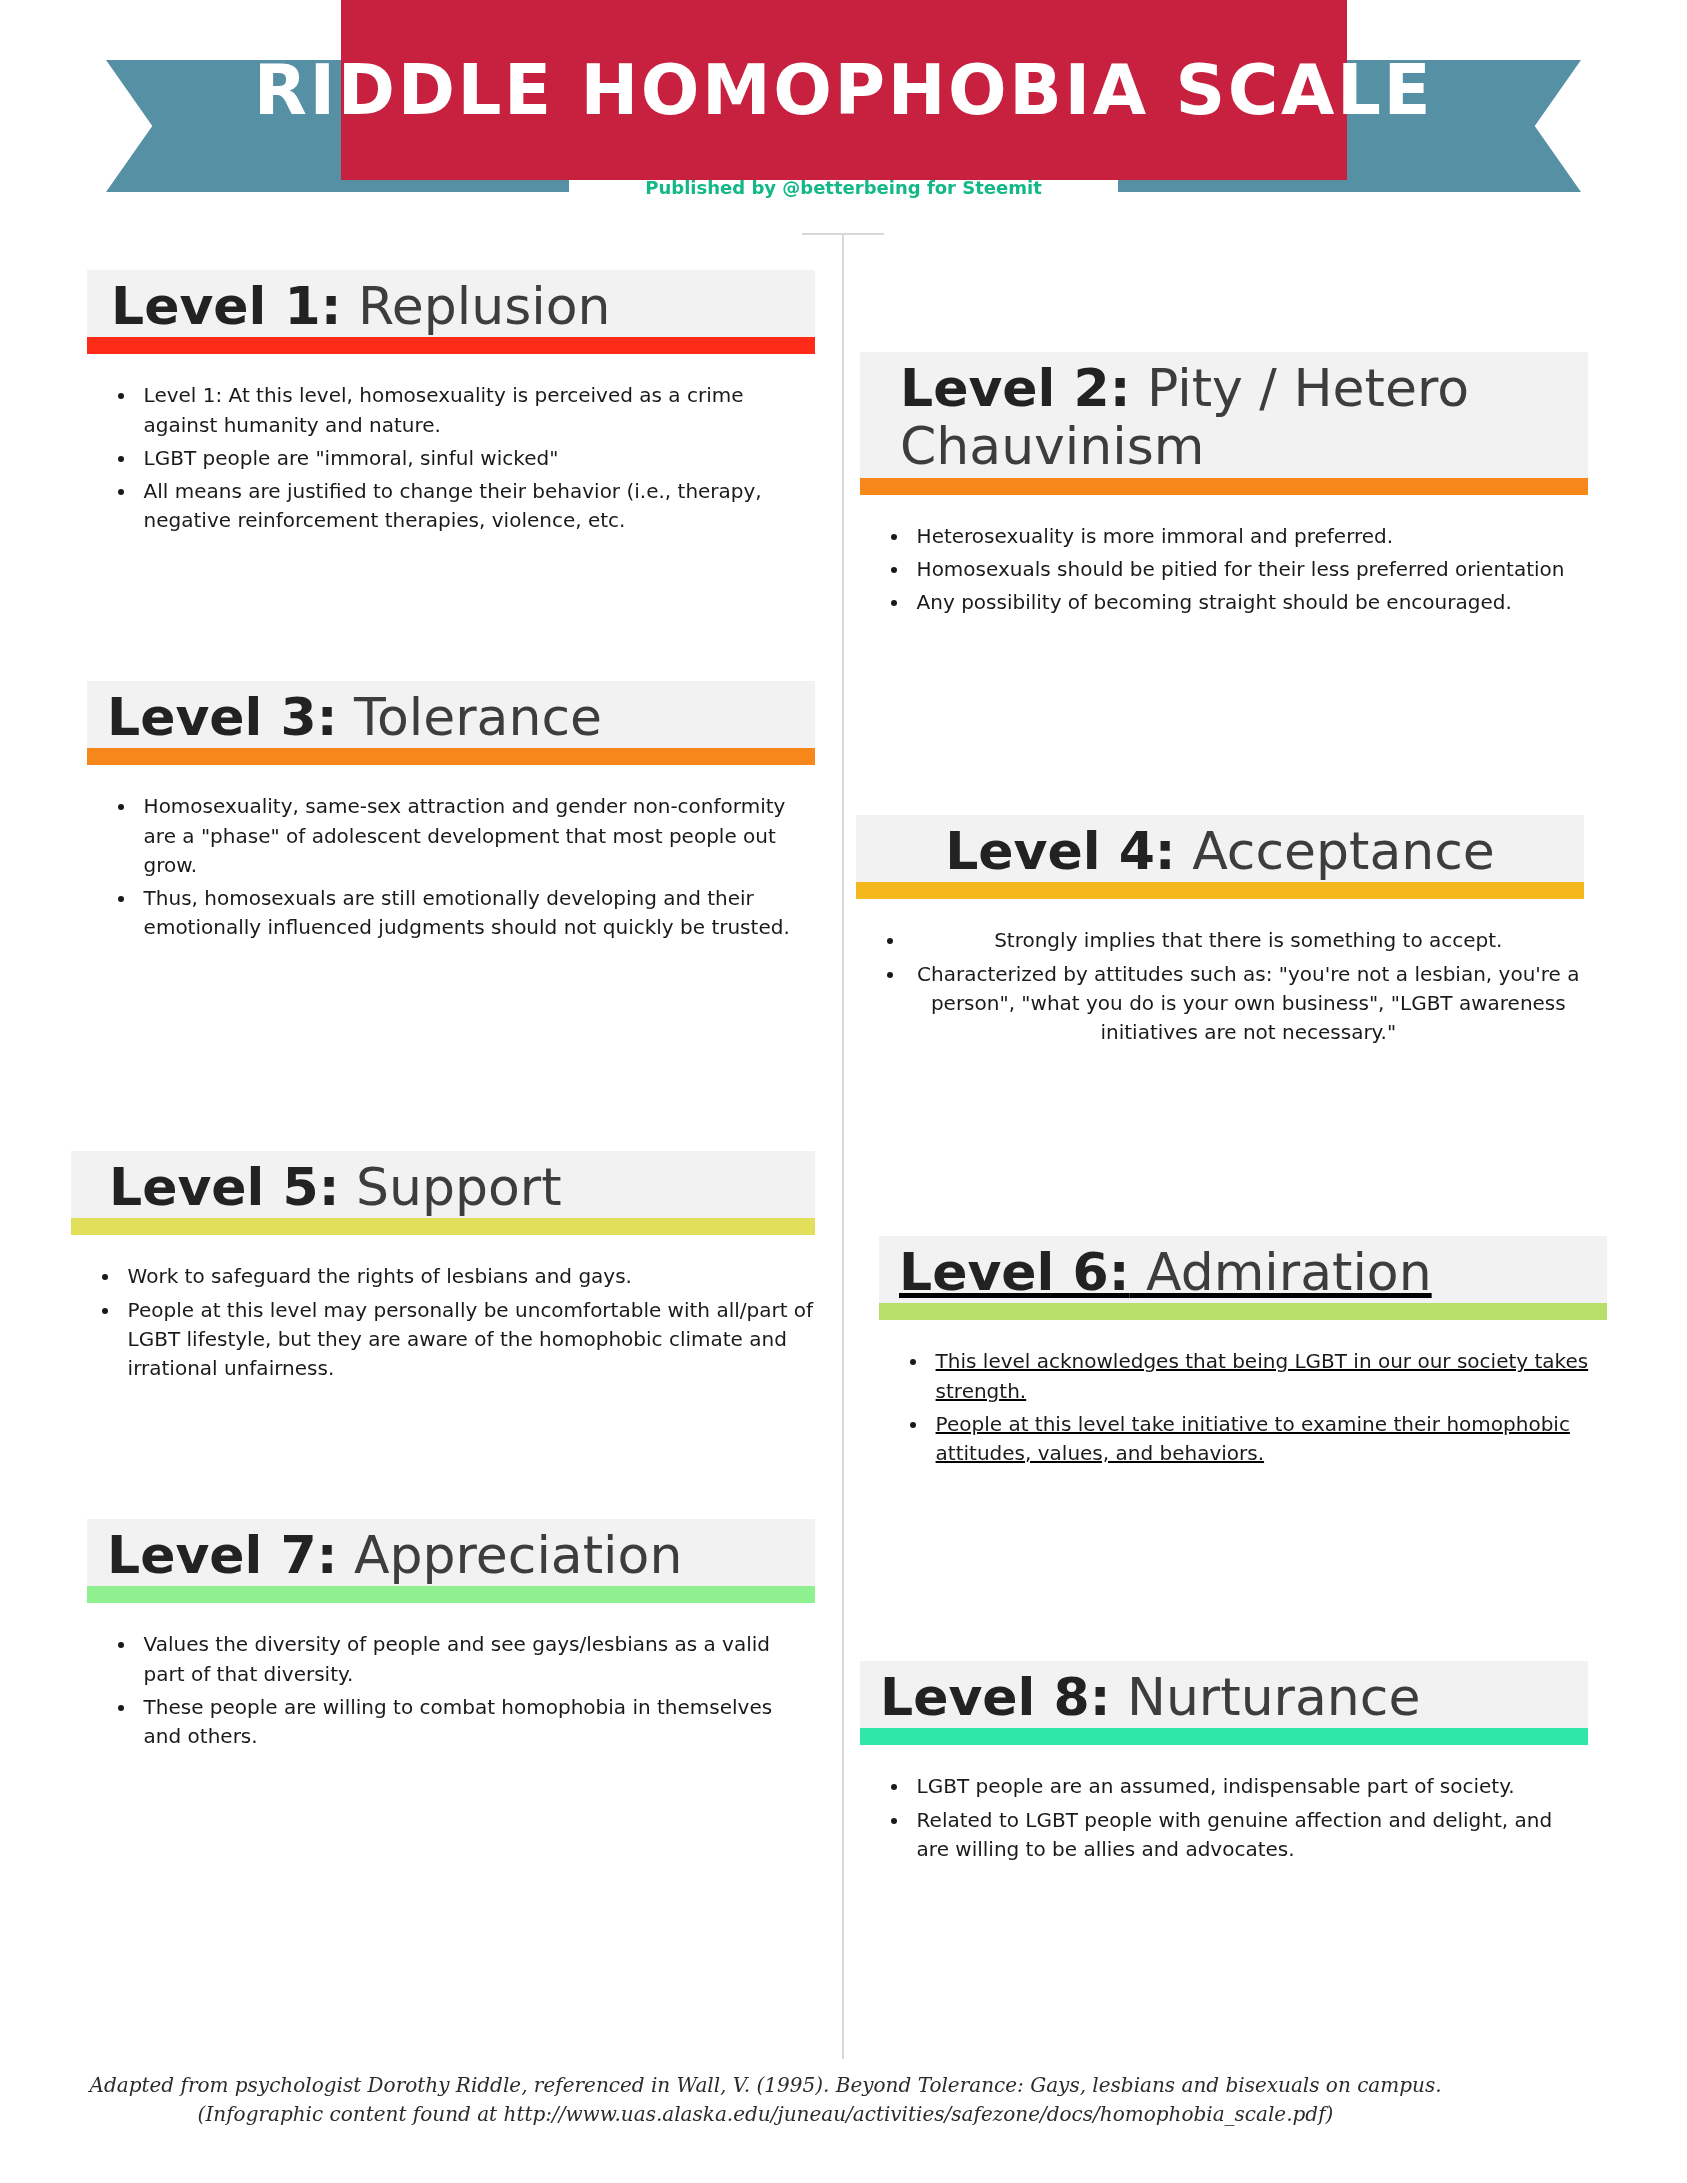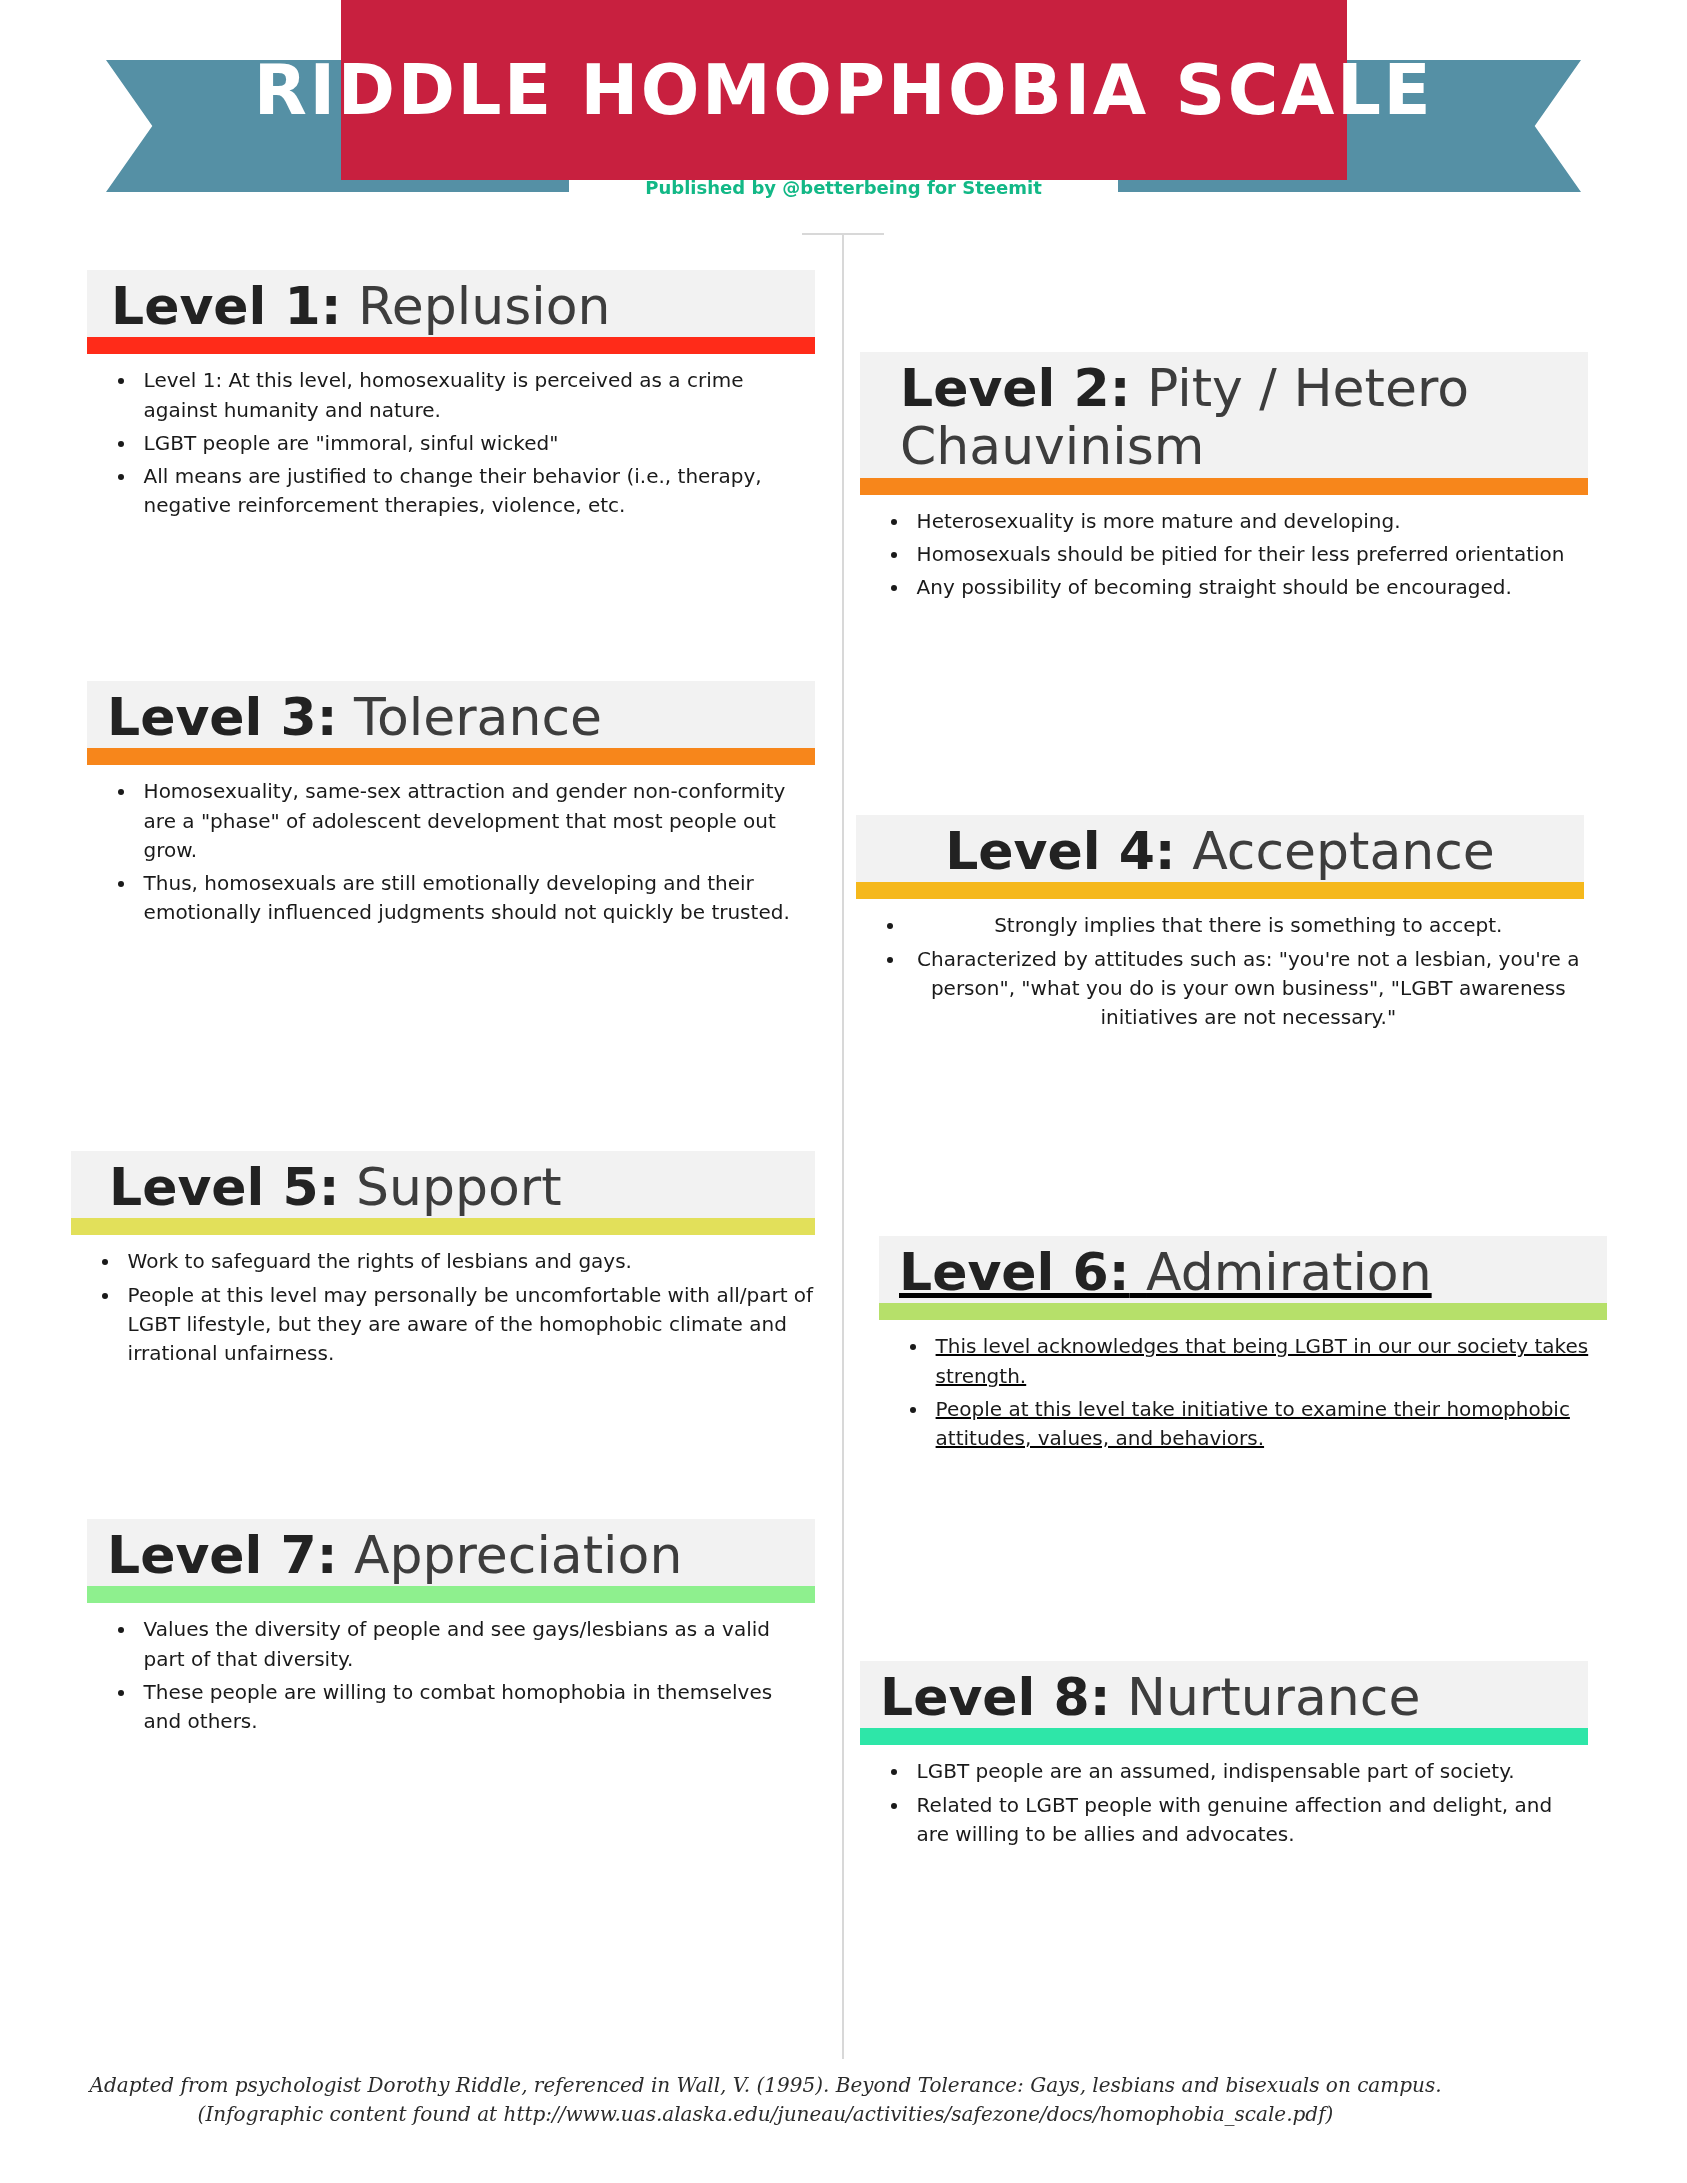--- a/index.html
+++ b/index.html
@@ -113,21 +113,21 @@
   }
   .level h2.wrap {
     white-space: normal;
     margin-left: 20px;
   }
   .accent {
     height: 17px;
     width: 100%;
   }
   .level ul {
-    margin: 12px 0 0 0;
+    margin: 27px 0 0 0;
     padding-left: 50px;
     list-style: disc;
   }
   .level li {
     font-family: "DejaVu Sans", sans-serif;
     font-size: 20px;
     line-height: 1.46;
     color: #1a1a1a;
     margin-bottom: 4px;
     padding-left: 6.6px;
@@ -186,21 +186,21 @@
     <li>All means are justified to change their behavior (i.e., therapy, negative reinforcement therapies, violence, etc.</li>
   </ul>
 </div>
 
 <div class="level" id="level-2">
   <div class="headbar">
     <h2 class="wrap"><span class="lvl">Level 2:</span> <span>Pity / Hetero Chauvinism</span></h2>
   </div>
   <div class="accent" style="background:#f7861b"></div>
   <ul>
-    <li>Heterosexuality is more mature and developing.</li>
+    <li>Heterosexuality is more immoral and preferred.</li>
     <li>Homosexuals should be pitied for their less preferred orientation</li>
     <li>Any possibility of becoming straight should be encouraged.</li>
   </ul>
 </div>
 
 <div class="level" id="level-3">
   <div class="headbar">
     <h2><span class="lvl">Level 3:</span> <span>Tolerance</span></h2>
   </div>
   <div class="accent" style="background:#f7861b"></div>

